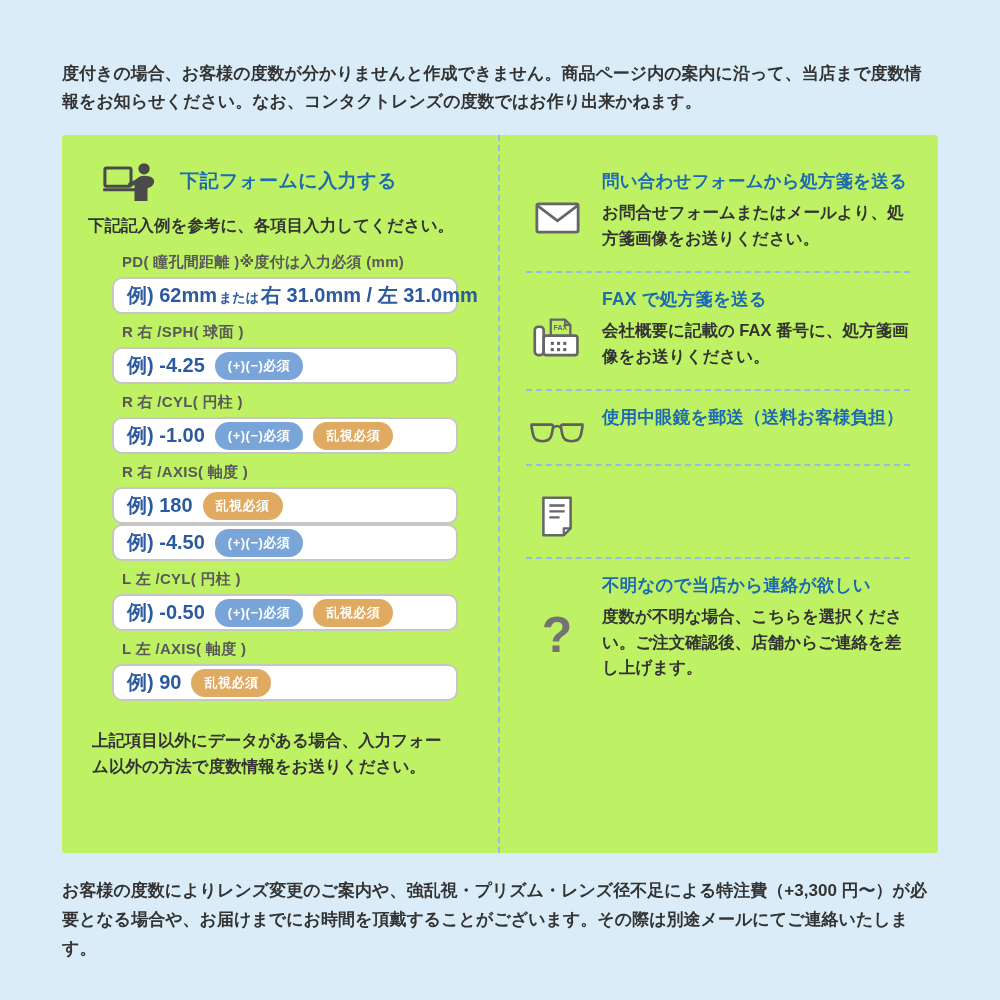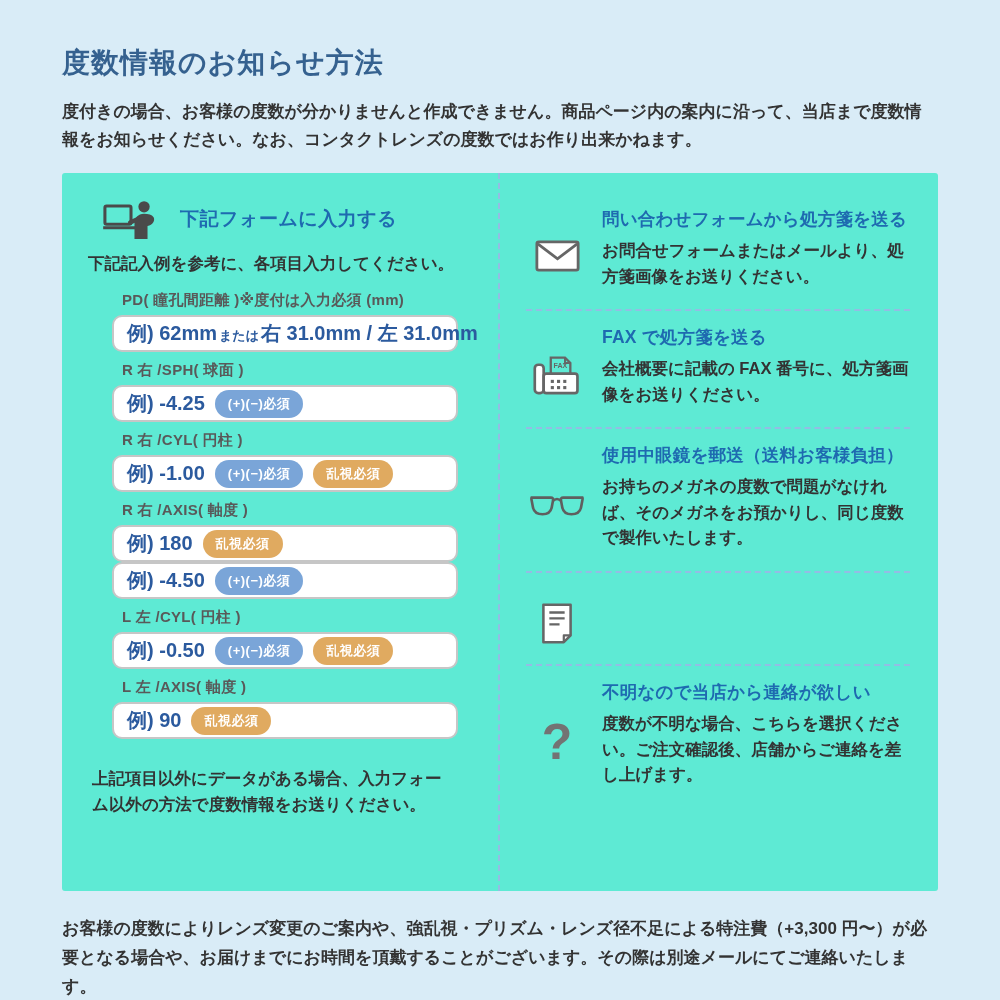--- a/index.html
+++ b/index.html
@@ -20,21 +20,21 @@
   .intro {
     margin-top: 16px;
     font-size: 17px;
     font-weight: 600;
     line-height: 1.62;
     color: #333;
   }
 
   .card {
     margin-top: 20px;
-    background: #5eead4;
+    background: #bef264;
     border-radius: 3px;
     display: flex;
     min-height: 718px;
   }
   .col-left {
     width: 50%;
     padding: 26px 40px 24px 24px;
     border-right: 2px dashed #94bce4;
   }
   .col-right {
@@ -94,21 +94,20 @@
   }
 
   .q-glyph { font-size: 50px; font-weight: bold; color: #737373; line-height: 1; font-family: "Liberation Sans", sans-serif; }
   svg { display: block; }
 </style>
 </head>
 <body>
 
 <div class="wrap">
 
-  <h1 class="page-title">度数情報のお知らせ方法</h1>
   <p class="intro">度付きの場合、お客様の度数が分かりませんと作成できません。商品ページ内の案内に沿って、当店まで度数情報をお知らせください。なお、コンタクトレンズの度数ではお作り出来かねます。</p>
 
   <div class="card">
 
     <div class="col-left">
 
       <div class="form-header">
         <span>
           <svg viewBox="0 0 66 46" width="58" height="40" aria-hidden="true">
             <rect x="3" y="8" width="30" height="21" rx="2" fill="none" stroke="#4a4a4a" stroke-width="3.5"></rect>
@@ -214,21 +213,20 @@
       <div class="method">
         <div class="m-icon">
           <svg viewBox="0 0 64 26" width="56" height="23" aria-hidden="true">
             <path d="M3 4 h22 c2 0 3 1 2.5 3 l-1.5 8 c-1 5 -4 8 -10.5 8 c-6.5 0 -10 -3 -11 -8 L3 7 c-0.5 -2 0 -3 0 -3 z" fill="none" stroke="#5f5f5f" stroke-width="3"></path>
             <path d="M39 4 h22 c0 0 0.5 1 0 3 l-1.5 8 c-1 5 -4.5 8 -11 8 c-6.5 0 -9.5 -3 -10.5 -8 l-1.5 -8 c-0.5 -2 0.5 -3 2.5 -3 z" fill="none" stroke="#5f5f5f" stroke-width="3"></path>
             <path d="M27 8 q5 -5 10 0" fill="none" stroke="#5f5f5f" stroke-width="3"></path>
           </svg>
         </div>
         <div>
           <div class="m-title">使用中眼鏡を郵送（送料お客様負担）</div>
-          <div class="m-text">お持ちのメガネの度数で問題がなければ、そのメガネをお預かりし、同じ度数で製作いたします。</div>
         </div>
       </div>
 
       <div class="method">
         <div class="m-icon">
           <svg viewBox="0 0 40 48" width="34" height="41" aria-hidden="true">
             <path d="M4 2 h32 v36 l-8 8 h-24 z" fill="#fff" stroke="#666" stroke-width="3" stroke-linejoin="round"></path>
             <path d="M36 38 h-8 v8" fill="none" stroke="#666" stroke-width="2.6" stroke-linejoin="round"></path>
             <path d="M11 11 h18 M11 18 h18 M11 25 h12" stroke="#666" stroke-width="2.8"></path>
           </svg>

